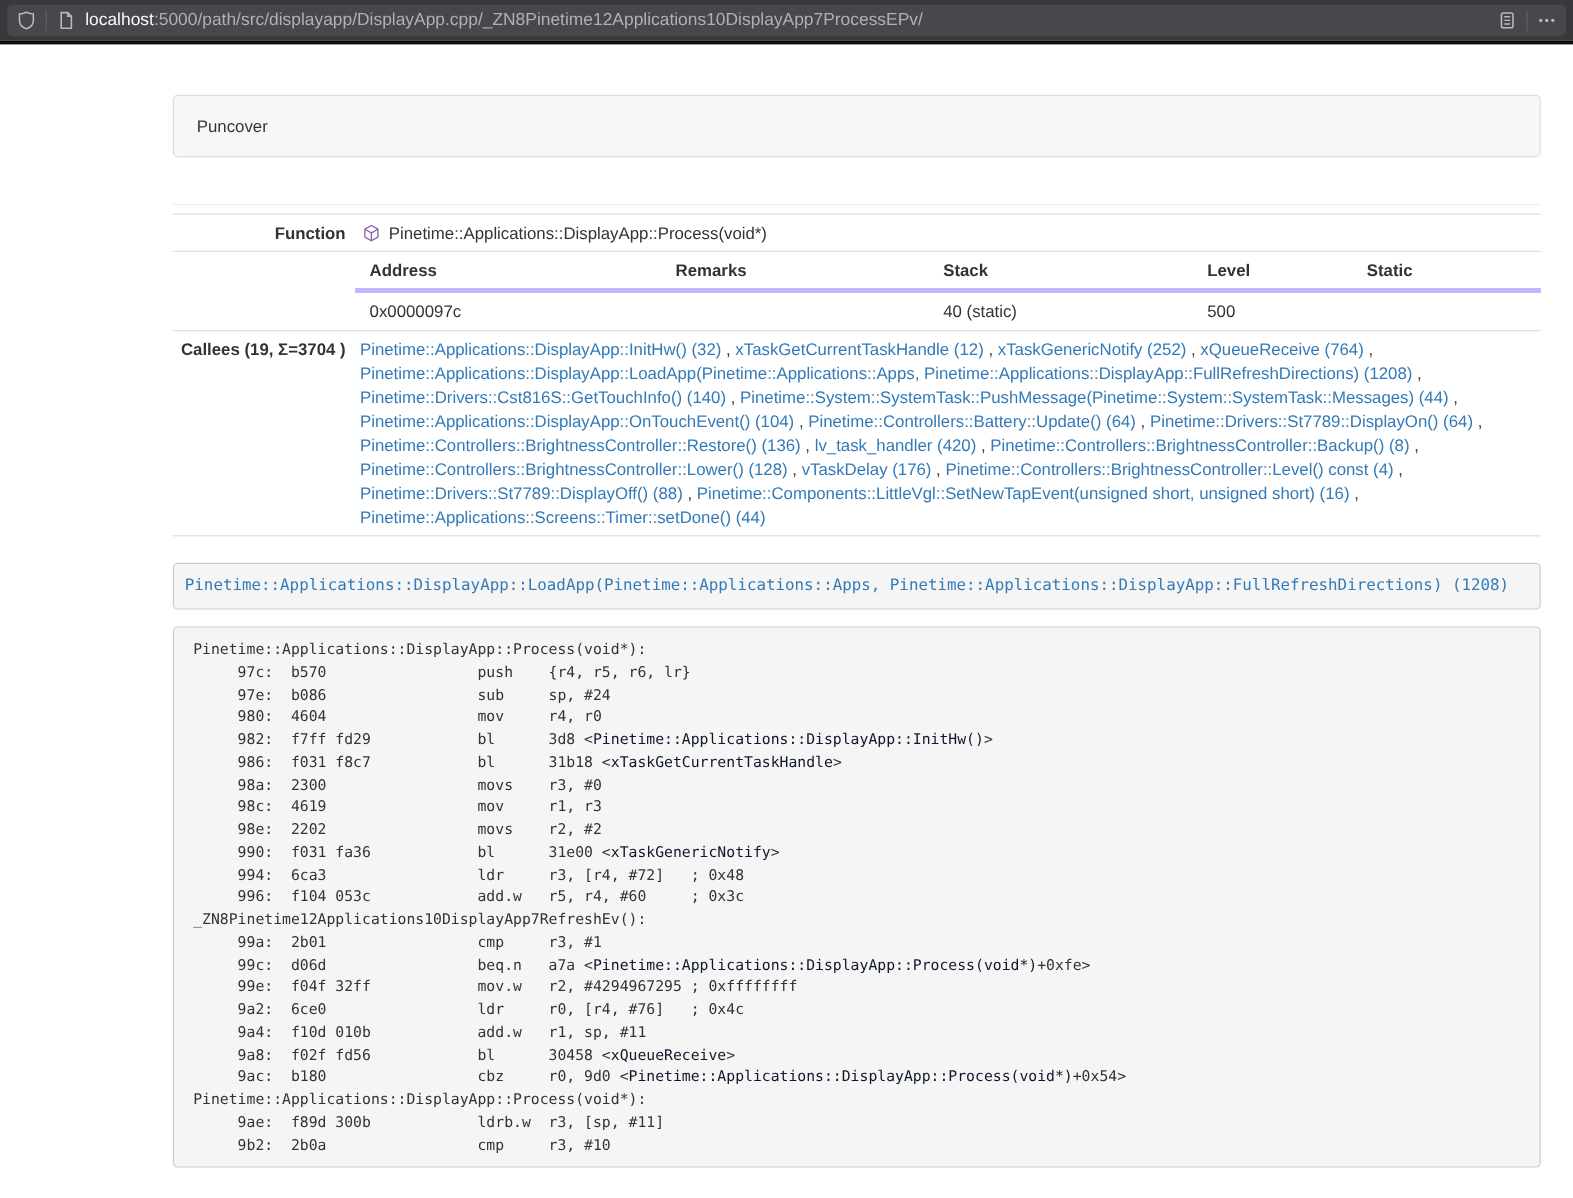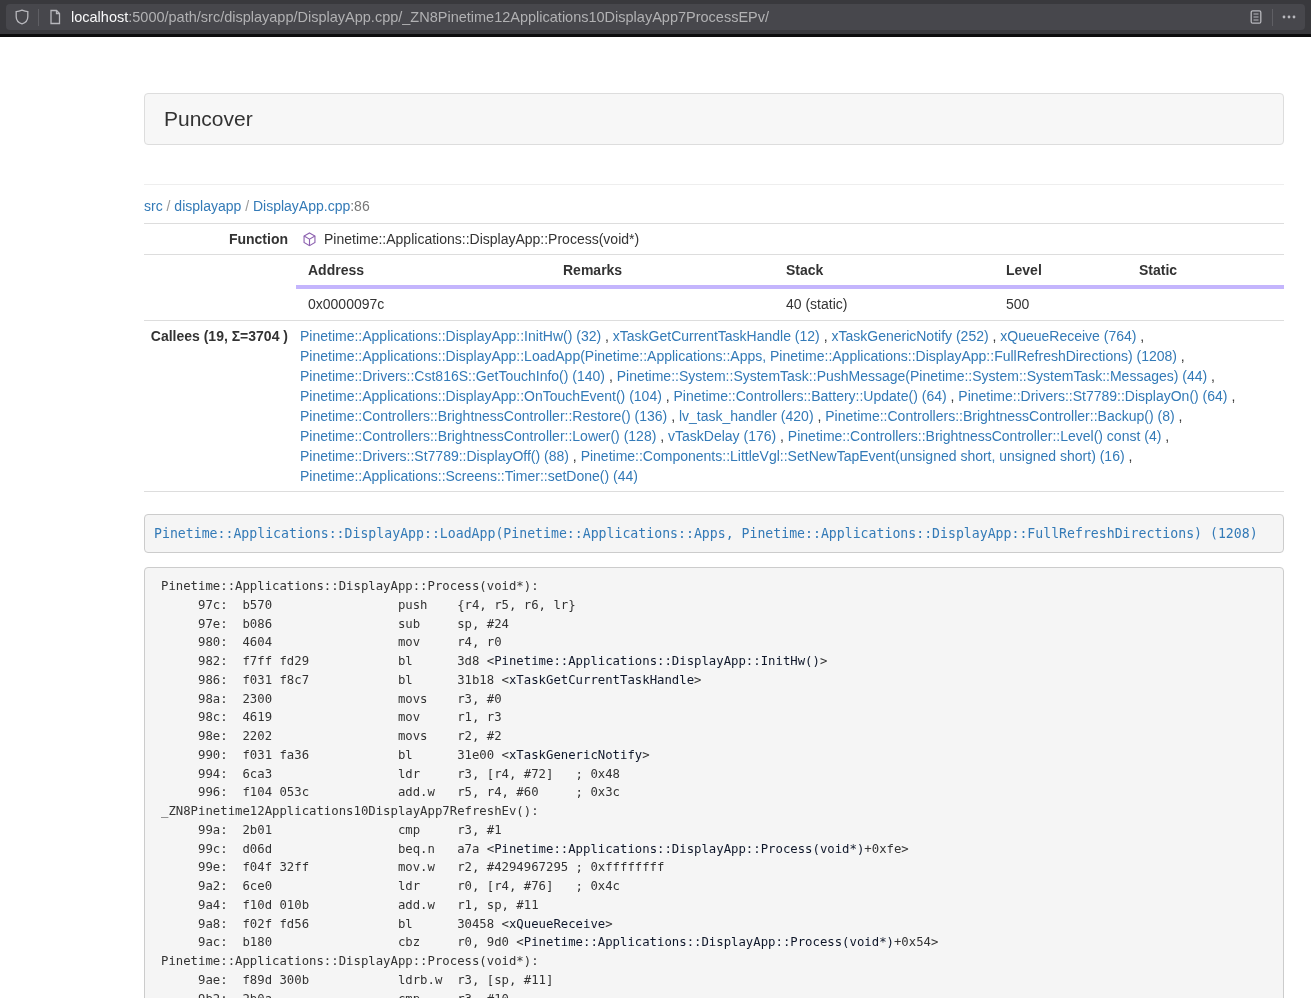--- a/index.html
+++ b/index.html
@@ -24,23 +24,23 @@
   .vsep { width: 1px; height: 17px; background: #5f5f64; margin: 0 8px; flex: 0 0 auto; }
   .url-text { flex: 1; font-size: 14.5px; white-space: nowrap; overflow: hidden; margin-left: 8px; }
   .url-host { color: #f9f9fa; }
   .url-rest { color: #b1b1b3; }
   .black-strip { height: 3px; background: #0c0c0d; }
 
   
   .container { margin-left: 144px; width: 1140px; }
 
   .panel {
-    margin-top: 56px; background: #f7f7f7;
+    margin-top: 42px; background: #f7f7f7;
     border: 1px solid #ddd; border-radius: 4px;
-    padding: 13px 19px; font-size: 21px; line-height: 24px; color: #333;
+    padding: 13px 19px; font-size: 14px; line-height: 24px; color: #333;
   }
 
   hr.rule { border: 0; border-top: 1px solid #eee; margin: 39px 0 0 0; }
 
   .breadcrumb { margin-top: 11px; font-size: 14px; line-height: 20px; }
   .breadcrumb a { color: #337ab7; text-decoration: none; }
   .bc-sep { color: #999; }
   .bc-line { color: #777; }
 
   
@@ -121,21 +121,20 @@
 <div class="black-strip"></div>
 
 <div class="container">
 
   <div class="panel">
     <span>Puncover</span>
   </div>
 
   <hr class="rule">
 
-  <div class="breadcrumb"><a href="#">src</a><span class="bc-sep"> / </span><a href="#">displayapp</a><span class="bc-sep"> / </span><a href="#">DisplayApp.cpp</a><span class="bc-line">:86</span></div>
 
   <table class="func-table">
     <colgroup>
         <col style="width:152px">
         <col>
       </colgroup>
     <tbody>
       <tr>
         <th>Function</th>
         <td>

